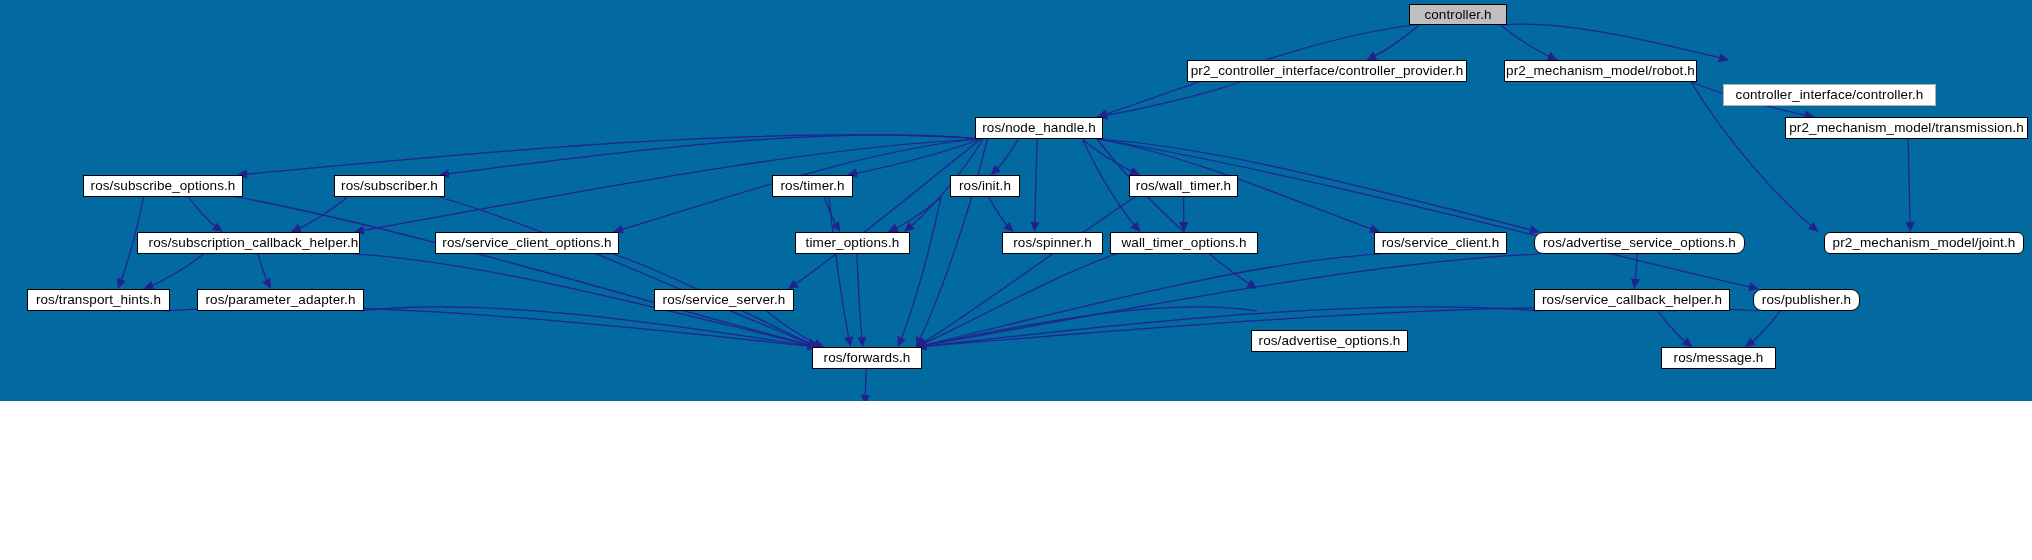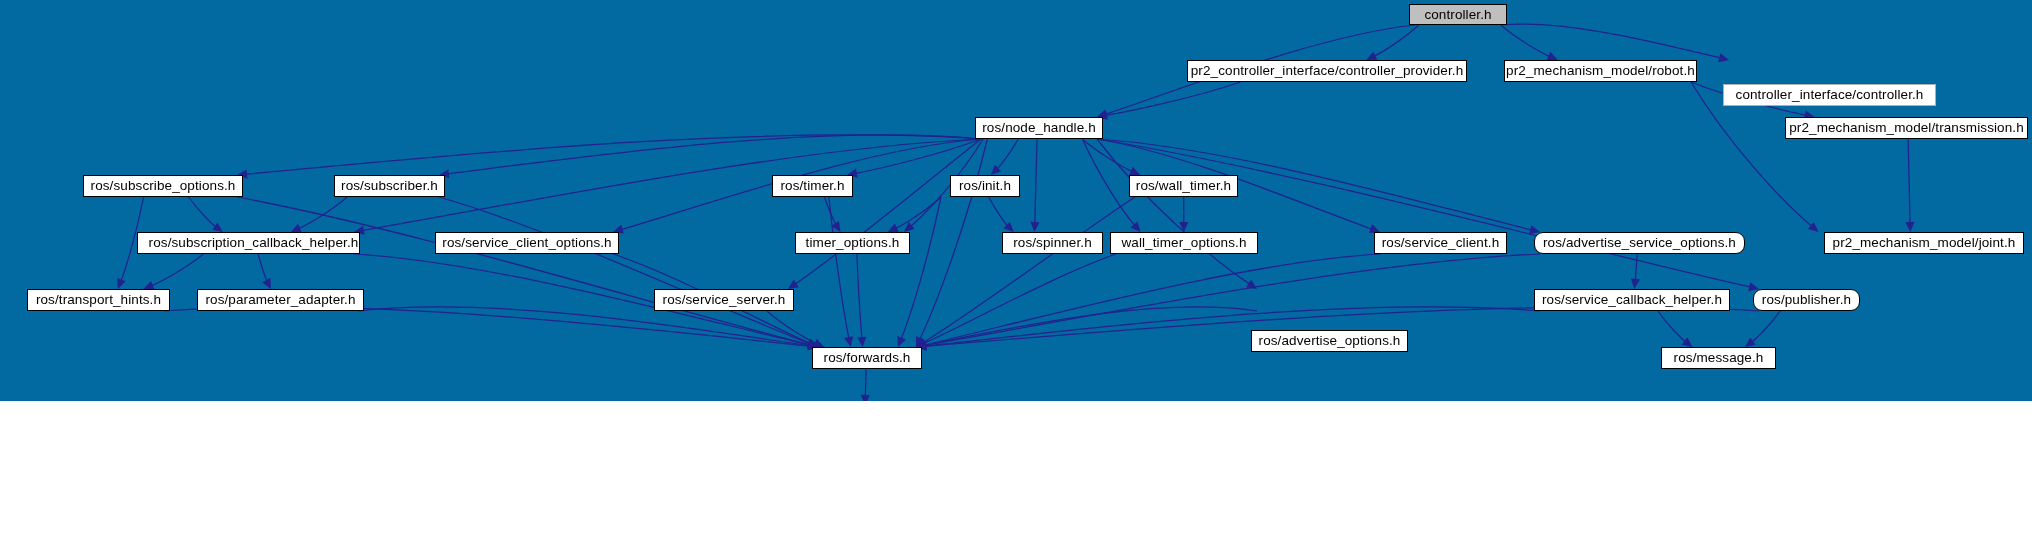--- a/index.html
+++ b/index.html
@@ -194,21 +194,21 @@
       </div>
       <div class="node" style="left: 772px; top: 175px; width: 81px; height: 22px;">
         <span class="node-label">ros/timer.h</span>
       </div>
       <div class="node" style="left: 950px; top: 175px; width: 70px; height: 22px;">
         <span class="node-label">ros/init.h</span>
       </div>
       <div class="node" style="left: 1129px; top: 175px; width: 109px; height: 22px;">
         <span class="node-label">ros/wall_timer.h</span>
       </div>
-      <div class="node" style="left: 1824px; top: 232px; width: 200px; height: 22px;">
+      <div class="node" style="left: 1824px; top: 232px; width: 200px; height: 22px; border-radius: 6px;">
         <span class="node-label">pr2_mechanism_model/joint.h</span>
       </div>
       <div class="node" style="left: 137px; top: 232px; width: 223px; height: 22px; padding-left: 10px;">
         <span class="node-label">ros/subscription_callback_helper.h</span>
       </div>
       <div class="node" style="left: 435px; top: 232px; width: 184px; height: 22px;">
         <span class="node-label">ros/service_client_options.h</span>
       </div>
       <div class="node" style="left: 795px; top: 232px; width: 115px; height: 22px;">
         <span class="node-label">timer_options.h</span>

